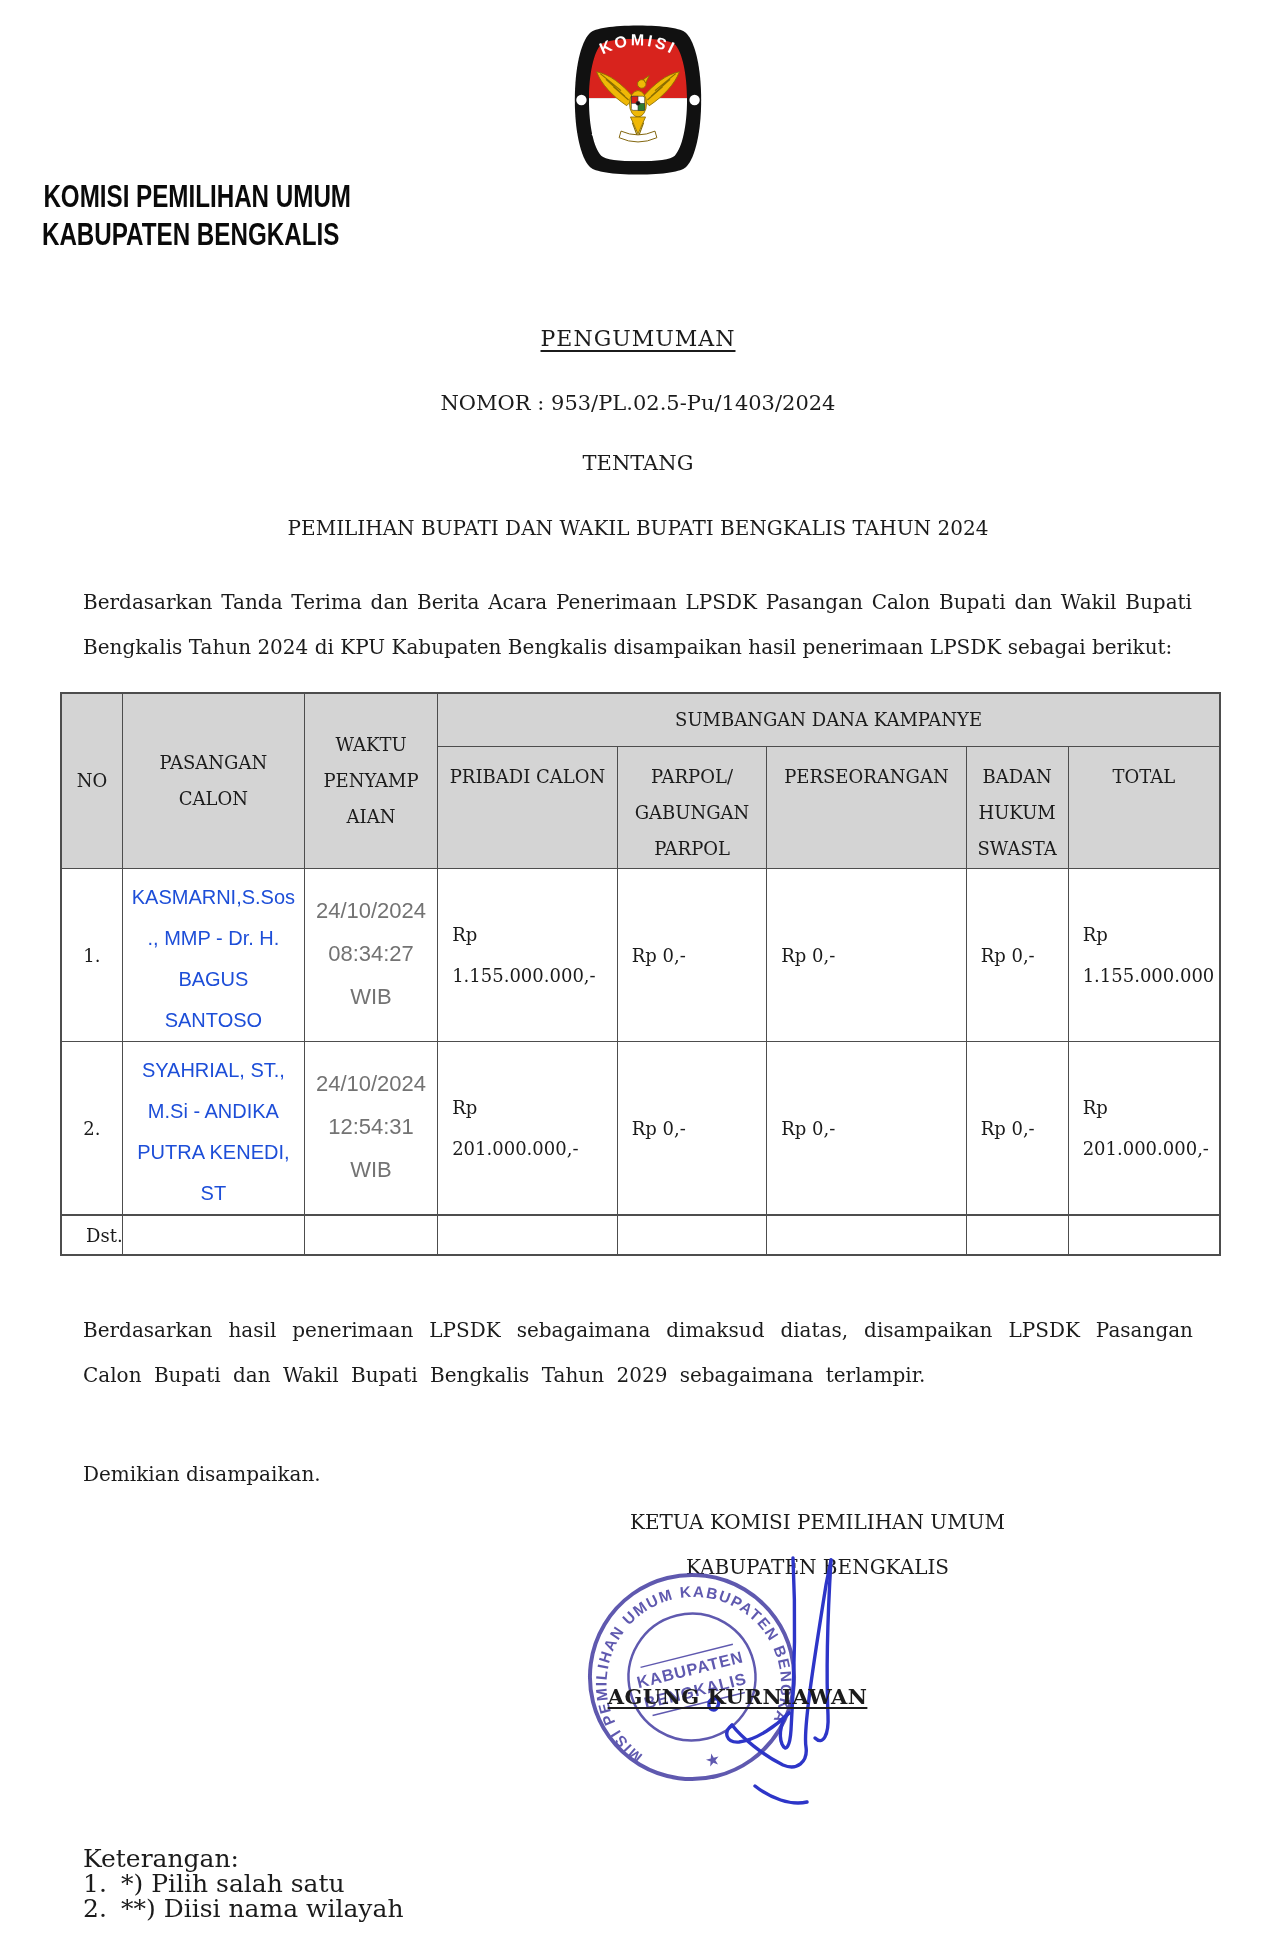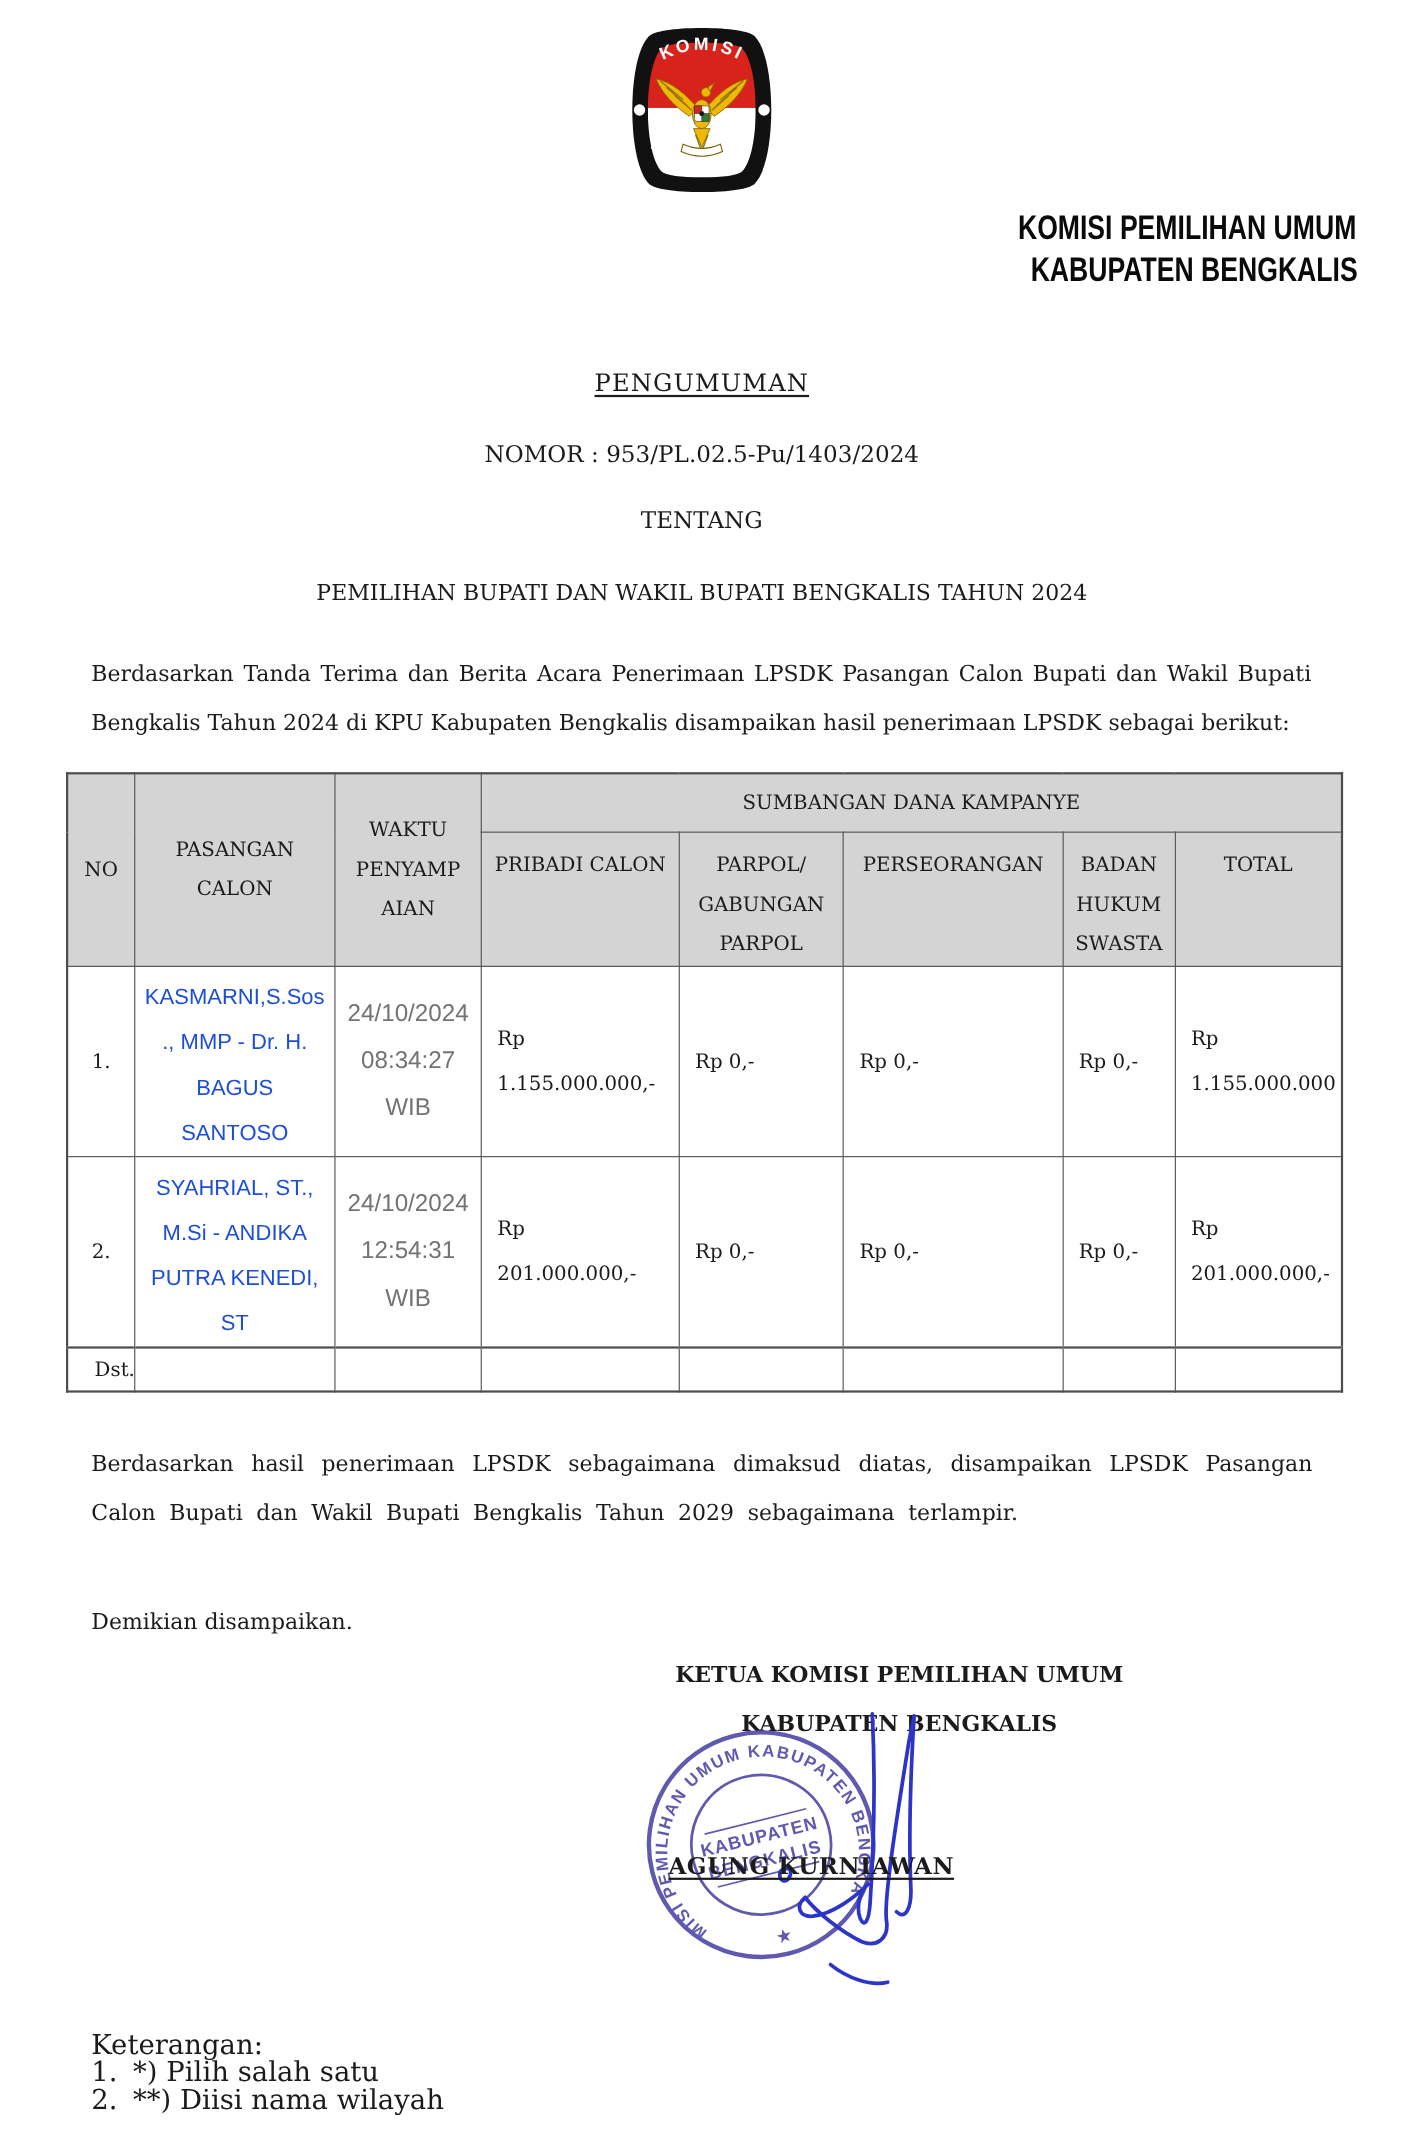--- a/index.html
+++ b/index.html
@@ -1,20 +1,20 @@
 <!DOCTYPE html>
 <html><head>
 <meta charset="utf-8">
 <style>
   html,body{margin:0;padding:0;background:#ffffff;}
   .page{position:relative;width:1276px;height:1951px;background:#fff;color:#1b1b1b;
         font-family:"DejaVu Serif",serif;overflow:hidden;}
   
   .logo-wrap{margin:24px auto 0;width:140px;text-align:center;}
-  .org-block{margin-top:10px;text-align:right;line-height:33px;}
+  .org-block{text-align:left;line-height:33px;}
   .org-line{display:inline-block;font-family:"Liberation Sans",sans-serif;font-weight:700;
             font-size:31px;letter-spacing:0px;transform:scaleX(0.78);transform-origin:center;
             white-space:nowrap;color:#0a0a0a;}
   
   .h-pengumuman{margin-top:70px;text-align:center;font-size:22px;letter-spacing:1px;}
   .h-pengumuman span{text-decoration:underline;text-underline-offset:4px;}
   .h-nomor{margin-top:40px;text-align:center;font-size:21px;}
   .h-tentang{margin-top:36px;text-align:center;font-size:21px;}
   .h-title{margin-top:32px;text-align:center;font-size:20px;line-height:43px;}
   
@@ -32,21 +32,21 @@
   td.c-nm{font-family:"Liberation Sans",sans-serif;font-size:20px;text-align:center;
           vertical-align:top;padding:8px 6px 0;line-height:41px;color:#1d4ed8;}
   td.c-wk{font-family:"Liberation Sans",sans-serif;font-size:22px;text-align:center;
           vertical-align:top;padding:20px 2px 0;line-height:43px;color:#737373;}
   td.c-amt{font-size:18px;vertical-align:middle;padding:0 14px;line-height:41px;}
   tr.dst td{height:36px;font-size:18px;text-align:center;vertical-align:middle;border-top:2.5px solid #4d4d4d;padding-left:24px;}
   
   .closing{position:absolute;left:83px;width:1110px;top:1308px;font-size:20px;line-height:45px;
            text-align:justify;word-spacing:6px;}
   .demikian{position:absolute;left:83px;top:1462px;font-size:20px;}
-  .ketua{position:absolute;left:545px;width:545px;top:1500px;text-align:center;font-size:20px;line-height:45px;font-weight:bold;}
+  .ketua{position:absolute;left:545px;width:545px;top:1500px;text-align:center;font-size:20px;line-height:45px;}
   .stamp{position:absolute;left:583px;top:1568px;width:218px;height:218px;transform:rotate(-14deg);opacity:.88;}
   .sigscribble{position:absolute;left:695px;top:1550px;width:175px;height:285px;}
   .signer{position:absolute;left:580px;top:1684px;width:315px;text-align:center;font-size:21px;
           font-weight:700;letter-spacing:.5px;}
   .signer span{text-decoration:underline;text-underline-offset:3px;}
   .notes{position:absolute;left:83px;top:1846px;font-size:25px;line-height:25px;}
   .notes .num{display:inline-block;width:38px;}
 </style>
 </head>
 <body>

